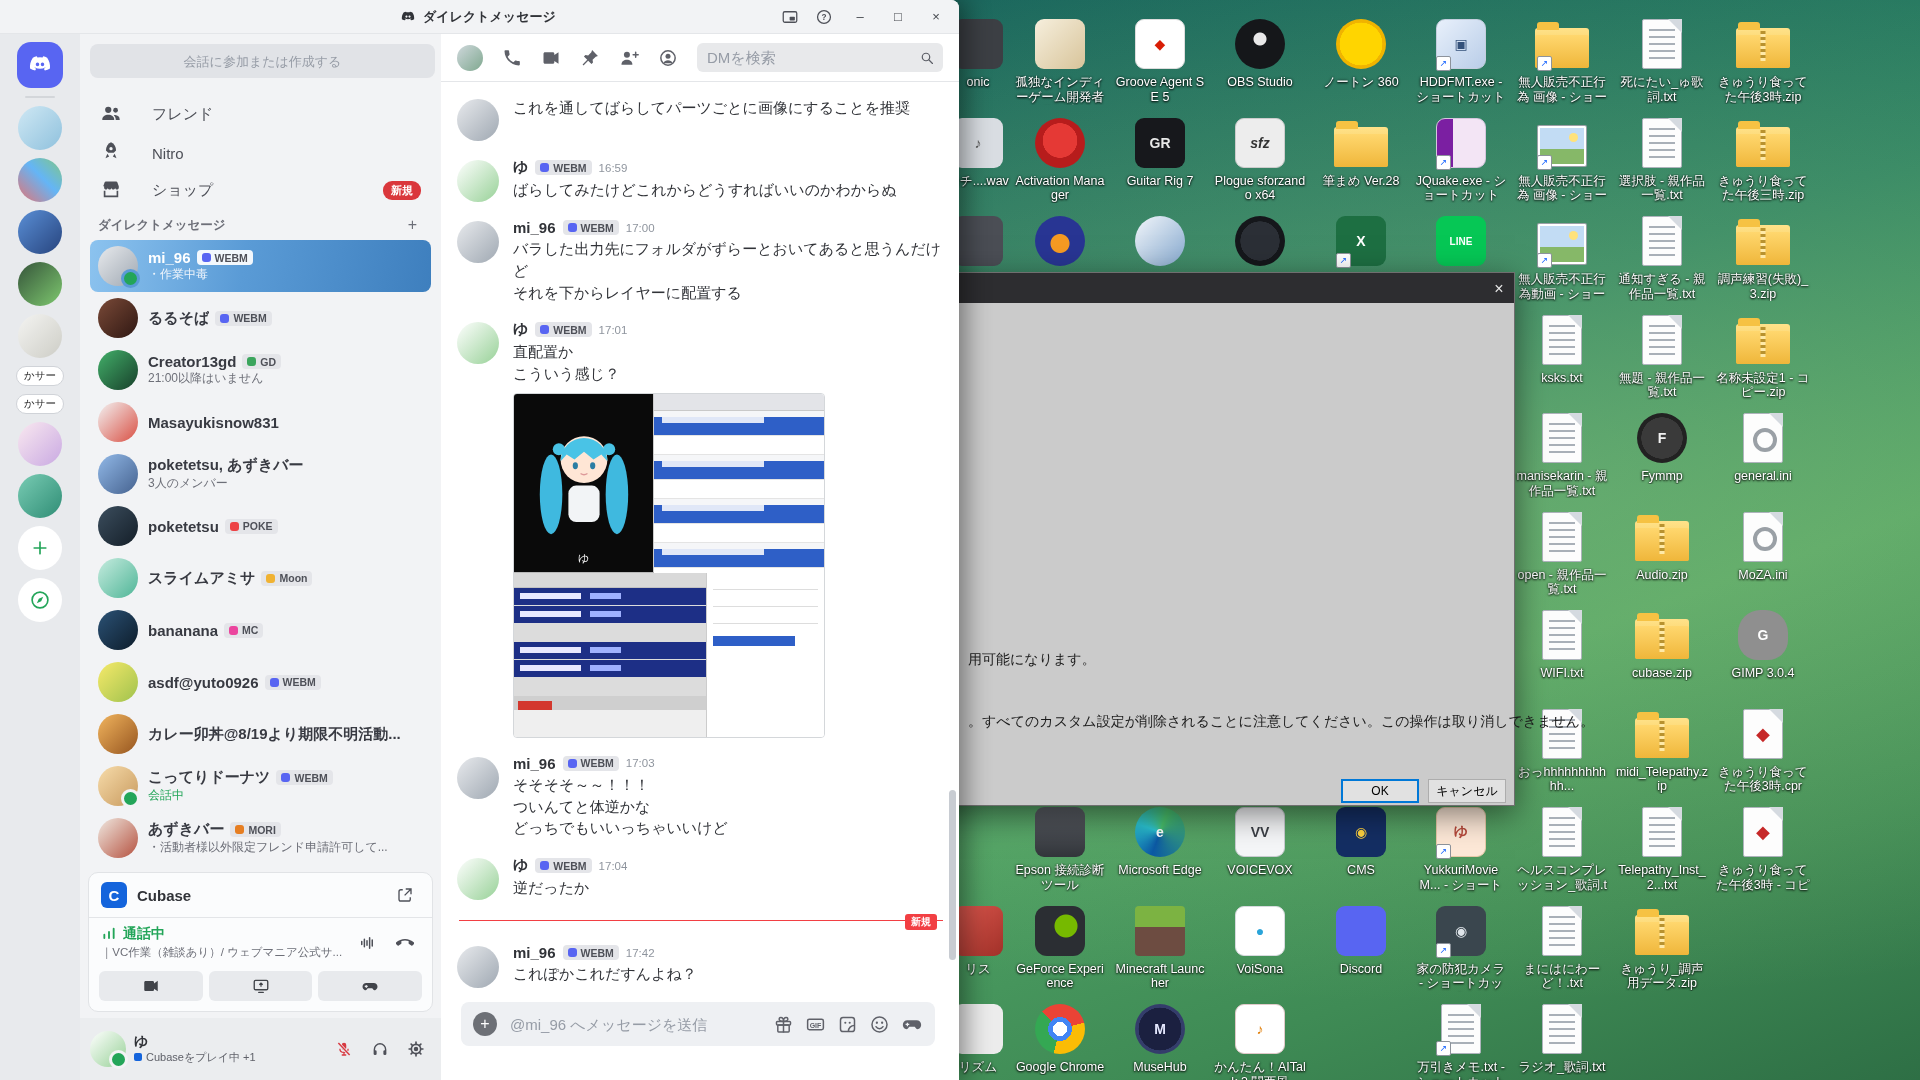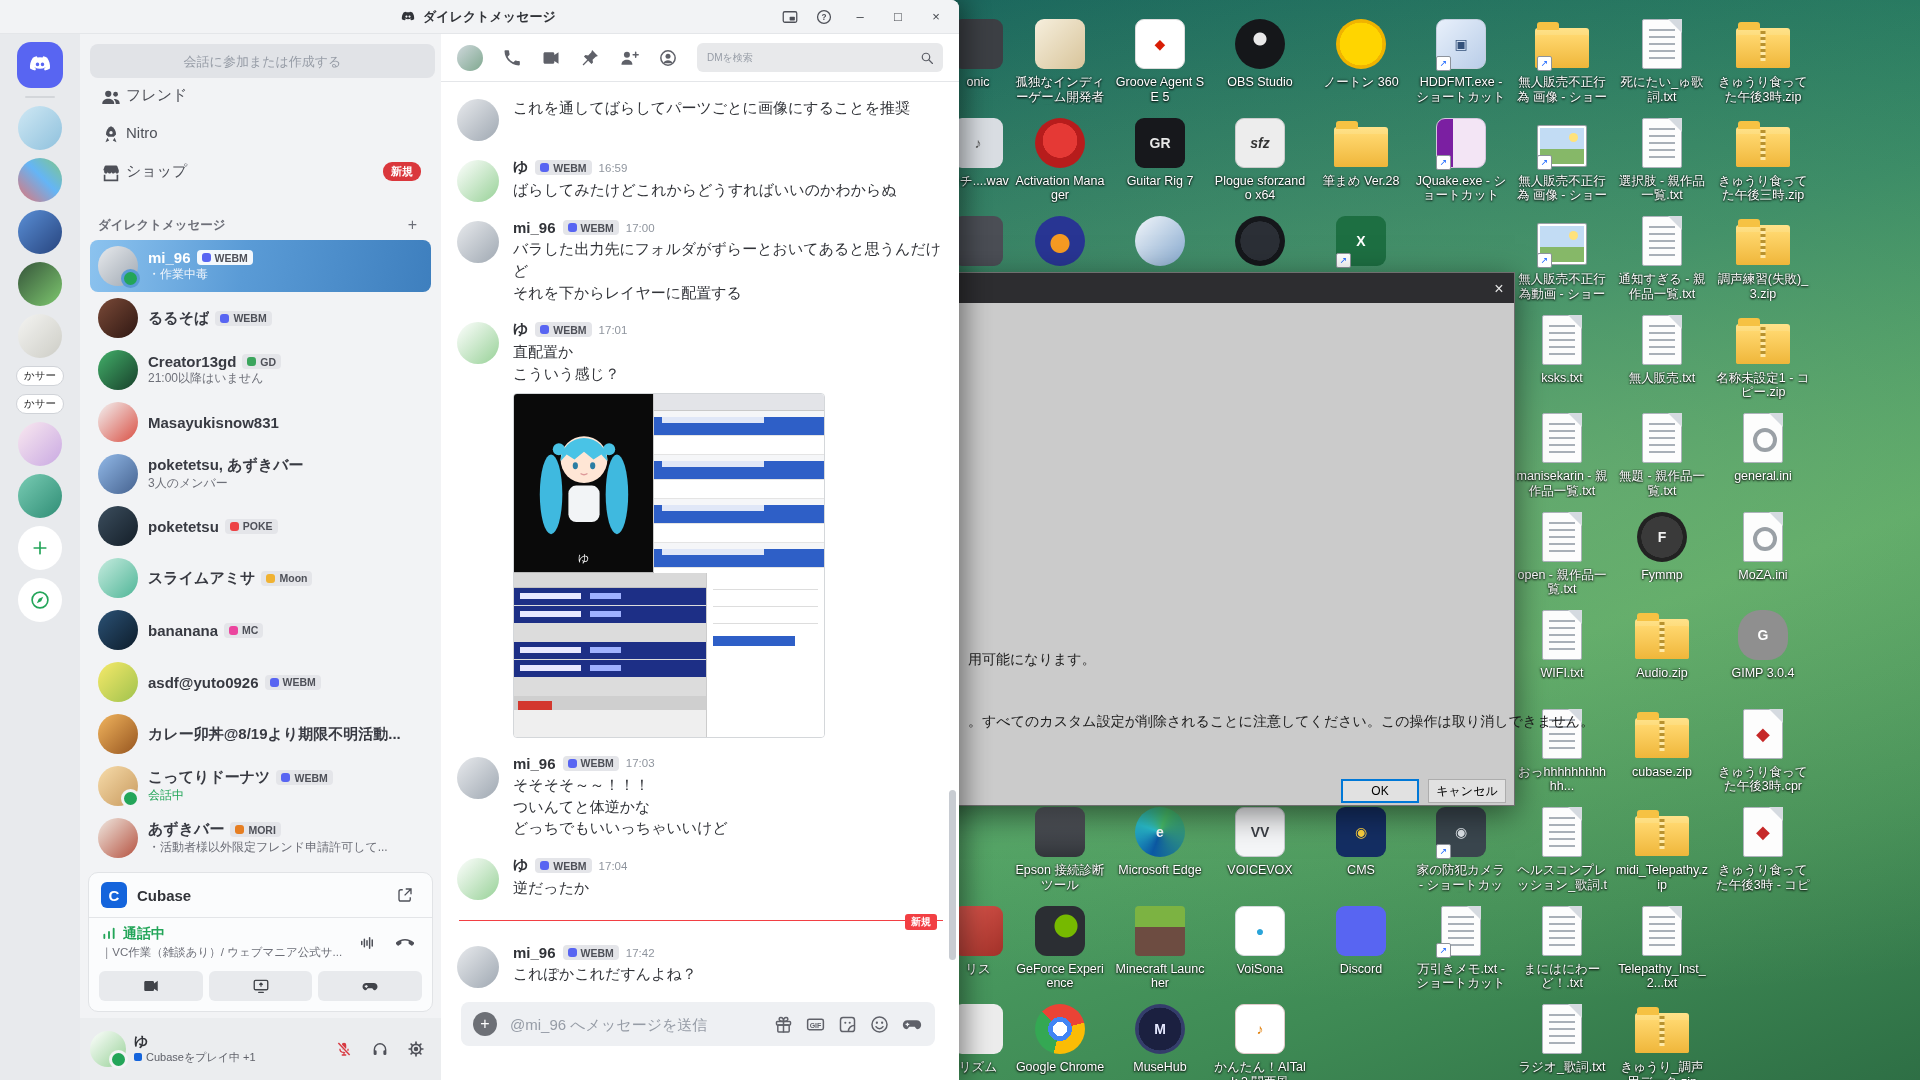--- a/index.html
+++ b/index.html
@@ -63,21 +63,21 @@
   .rail-av{width:44px;height:44px;border-radius:50%;display:block;}
   .rail-label{display:none;}
   .rail-item[data-kind="label"] .rail-label{display:block;background:#fff;border:1px solid #d0d3d8;border-radius:10px;font-size:10.5px;color:#222;padding:2px 7px;}
   .rail-round{width:44px;height:44px;border-radius:50%;background:#fff;display:flex;align-items:center;justify-content:center;color:#23a559;}
 
   
   .sidebar{width:361px;flex:0 0 361px;background:#f2f3f5;display:flex;flex-direction:column;min-height:0;}
   .sb-top{padding:10px 10px 0 10px;}
   .sb-search{width:100%;height:32px;border:0;border-radius:8px;background:#e1e3e7;color:#5d6067;font-size:13px;font-family:inherit;text-align:center;}
   .nav{padding:8px 10px 0 10px;}
-  .nav-item{height:38px;border-radius:8px;display:flex;align-items:flex-start;gap:4px;padding:0 10px;color:#4e5058;font-size:15px;}
+  .nav-item{height:38px;border-radius:8px;display:flex;align-items:flex-end;gap:30px;padding:0 10px;color:#4e5058;font-size:15px;}
   .nav-item svg{flex:0 0 auto;}
   .nav-badge{margin-left:auto;background:#da373c;color:#fff;font-size:11px;font-weight:700;border-radius:9px;padding:2px 8px;}
   .sect{display:flex;align-items:center;padding:16px 18px 6px 18px;color:#6d6f78;font-size:12.5px;font-weight:700;}
   .sect-plus{margin-left:auto;font-size:16px;color:#6d6f78;background:none;border:0;line-height:1;}
   .dm-list{flex:1;min-height:0;overflow:hidden;padding:0 10px;}
   .dm{height:52px;border-radius:8px;display:flex;align-items:center;gap:10px;padding:0 8px;box-sizing:border-box;}
   .dm[data-sel]{background:linear-gradient(100deg,#8cc3ef 0%,#5a9bd6 45%,#3e7fbe 100%);}
   .av{position:relative;width:40px;height:40px;border-radius:50%;flex:0 0 40px;}
   .av[data-status]::after{content:"";position:absolute;right:-2px;bottom:-2px;width:13px;height:13px;border-radius:50%;background:#23a559;border:3px solid #f2f3f5;}
   .dm[data-sel] .av[data-status]::after{border-color:#5a9bd6;}
@@ -113,21 +113,21 @@
   .user-activity i{width:8px;height:8px;border-radius:2px;background:#1464dc;display:inline-block;}
   .user-icons{margin-left:auto;display:flex;gap:6px;align-items:center;}
   .uico{width:30px;height:28px;border:0;background:none;border-radius:6px;display:flex;align-items:center;justify-content:center;color:#4e5058;}
   .uico.red{color:#d83a42;}
 
   
   .chat{flex:1;min-width:0;background:#fff;display:flex;flex-direction:column;position:relative;}
   .toolbar{height:47px;flex:0 0 47px;border-bottom:1px solid #e4e6e9;display:flex;align-items:center;gap:19px;padding:0 16px;color:#5c5e66;}
   .tb-avatar{width:26px;height:26px;border-radius:50%;background:linear-gradient(135deg,#cfd8dc,#7fa88f);flex:0 0 auto;}
   .chat-search{margin-left:auto;display:flex;align-items:center;background:#e8e9eb;border-radius:6px;height:29px;width:235px;padding:0 8px;gap:6px;}
-  .chat-search input{flex:1;border:0;background:none;font-size:10px;font-family:inherit;color:#313338;min-width:0;}
+  .chat-search input{flex:1;border:0;background:none;font-size:15px;font-family:inherit;color:#313338;min-width:0;}
   .messages{flex:1;min-height:0;overflow:hidden;display:flex;flex-direction:column;justify-content:space-between;padding:0 14px 6px 16px;}
   .msg{display:flex;gap:14px;margin-top:15px;}
   .msg .avm{width:42px;height:42px;border-radius:50%;flex:0 0 42px;margin-top:2px;}
   .msg-body{min-width:0;flex:1;}
   .msg-head{display:flex;align-items:center;gap:7px;margin-bottom:2px;}
   .msg-author{font-size:15px;font-weight:700;color:#313338;}
   .msg-time{font-size:11.5px;color:#8f959e;}
   .msg-text{font-size:15px;color:#313338;line-height:1.45;white-space:pre-line;overflow-wrap:anywhere;}
   .msg[data-kind="divider"]{display:block;margin:12px 2px 0 2px;}
   .divider-row{display:none;}
@@ -686,20 +686,28 @@
 
       <div class="dcell" data-kind="tile" data-sc="1">
         <div class="dicon">
           <span class="tile" style="background:linear-gradient(90deg,#7b1fa2 0 34%,#f3e5f5 34%);border:1px solid #d5c6dd">
             <span class="glyph"></span>
           </span>
         </div>
         <div class="dlabel">JQuake.exe - ショートカット</div>
       </div>
 
+      <div class="dcell" data-kind="tile">
+        <div class="dicon">
+          <span class="tile" style="background:#06c755;color:#fff;font-size:10px">
+            <span class="glyph">LINE</span>
+          </span>
+        </div>
+        <div class="dlabel">LINE</div>
+      </div>
 
       <div class="dcell" data-kind="empty">
         <div class="dicon">
           <span class="tile">
             <span class="glyph"></span>
           </span>
         </div>
         <div class="dlabel"></div>
       </div>
 
@@ -891,28 +899,20 @@
 
       <div class="dcell" data-kind="txt">
         <div class="dicon">
           <span class="tile">
             <span class="glyph"></span>
           </span>
         </div>
         <div class="dlabel">通知すぎる - 親作品一覧.txt</div>
       </div>
 
-      <div class="dcell" data-kind="txt">
-        <div class="dicon">
-          <span class="tile">
-            <span class="glyph"></span>
-          </span>
-        </div>
-        <div class="dlabel">無人販売.txt</div>
-      </div>
 
       <div class="dcell" data-kind="txt">
         <div class="dicon">
           <span class="tile">
             <span class="glyph"></span>
           </span>
         </div>
         <div class="dlabel">無題 - 親作品一覧.txt</div>
       </div>
 

